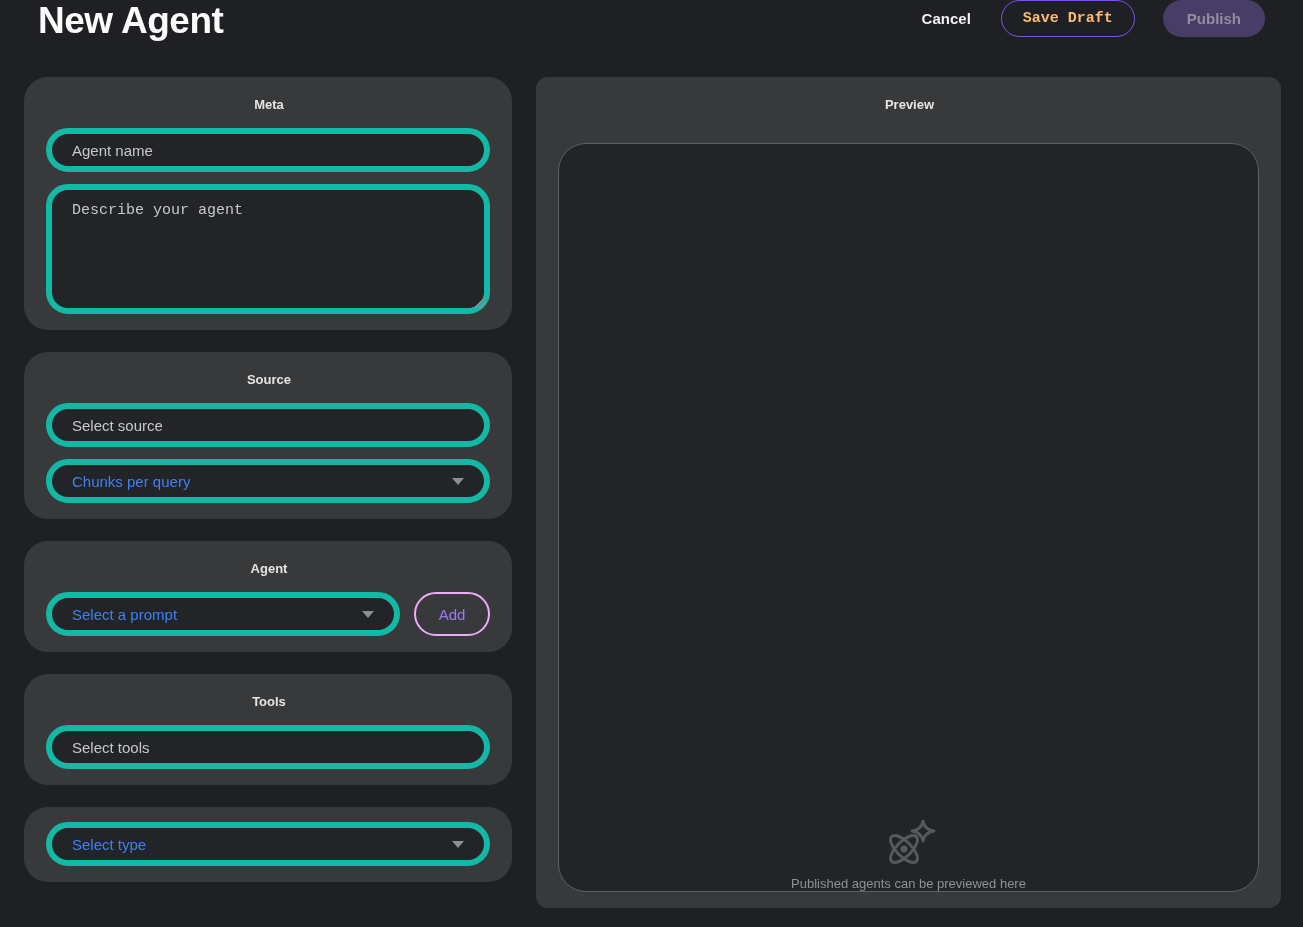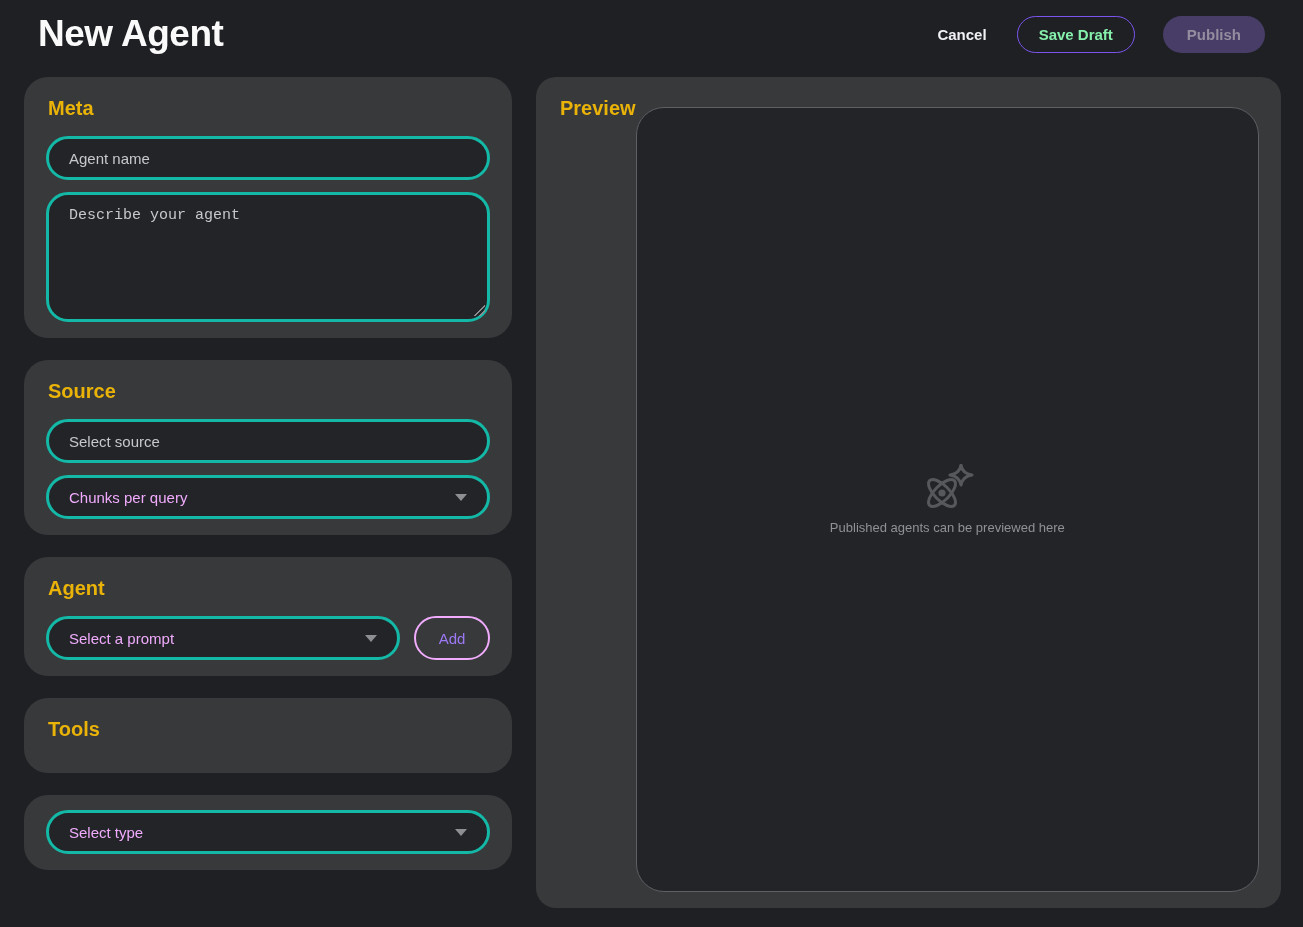--- a/index.html
+++ b/index.html
@@ -7,21 +7,21 @@
   body {
     background: #1e2024;
     font-family: "Liberation Sans", sans-serif;
     color: #ececee;
   }
 
   
   .header {
     height: 68px;
     display: flex;
-    align-items: center;
+    align-items: flex-start;
     justify-content: space-between;
     padding: 0 38px 0 38px;
   }
   .page-title {
     font-size: 37px;
     font-weight: 800;
     letter-spacing: -0.5px;
     color: #fafafa;
   }
   .header-actions { display: flex; align-items: center; gap: 28px; }
@@ -29,24 +29,25 @@
     font-family: "Liberation Sans", sans-serif;
     font-size: 15px;
     font-weight: 600;
     border-radius: 19px;
     cursor: pointer;
     background: transparent;
     border: none;
   }
   .btn-text { color: #f1f1f3; padding: 8px 2px; }
   .btn-outline {
-    color: #86efac;
+    color: #fdba74;
     border: 1.5px solid #7e54ef;
     padding: 8px 21px;
     height: 37px;
+    font-family: Liberation Mono, monospace;
   }
   .btn-solid-muted {
     color: #928d9f;
     background: #483d66;
     padding: 2px 24px;
     height: 37px;
   }
 
   
   .main {
@@ -62,38 +63,39 @@
     display: flex;
     flex-direction: column;
     gap: 22px;
   }
   .card {
     background: #38393b;
     border-radius: 24px;
     padding: 15px 22px 16px 22px;
   }
   .card-title {
-    font-size: 20px;
+    font-size: 13px;
     font-weight: 700;
-    color: #eab308;
+    color: #e5e5e5;
     margin: 5px 0 16px 2px;
+    text-align: center;
   }
 
   
   .field {
     width: 100%;
     height: 44px;
     background: #222428;
-    border: 3px solid #14b8a6;
+    border: 6px solid #14b8a6;
     border-radius: 22px;
     display: flex;
     align-items: center;
     padding: 0 20px;
     font-size: 15px;
-    color: #f0abfc;
+    color: #3b82f6;
   }
   .field + .field, .field + .textarea-wrap { margin-top: 12px; }
   input.field {
     font-family: "Liberation Sans", sans-serif;
     outline: none;
   }
   input.field::placeholder { color: #c7c8ca; opacity: 1; }
   textarea.field {
     height: 130px;
     border-radius: 22px;
@@ -138,33 +140,33 @@
     color: #9d79f6;
     font-size: 15px;
     font-weight: 400;
     background: transparent;
   }
 
   
   .preview-card {
     flex: 1;
     display: flex;
-    flex-direction: row;
-    border-radius: 20px;
+    flex-direction: column;
+    border-radius: 12px;
   }
   .preview-panel {
     flex: 1;
     margin-top: 15px;
     background: #222428;
     border: 1px solid #5d5f63;
     border-radius: 28px;
     display: flex;
     flex-direction: column;
     align-items: center;
-    justify-content: center;
+    justify-content: flex-end;
     gap: 0;
   }
   .preview-hint {
     font-size: 13px;
     color: #8f9194;
   }
 </style>
 </head>
 <body>
 
@@ -204,20 +206,21 @@
         <div class="field select">
           <span>Select a prompt</span>
           <span class="chevron"></span>
         </div>
         <button class="btn btn-add">Add</button>
       </div>
     </div>
 
     <div class="card">
       <div class="card-title">Tools</div>
+      <input class="field" type="text" placeholder="Select tools" style="">
     </div>
 
     <div class="card">
       <div class="field select">
         <span>Select type</span>
         <span class="chevron"></span>
       </div>
     </div>
 
   </div>

